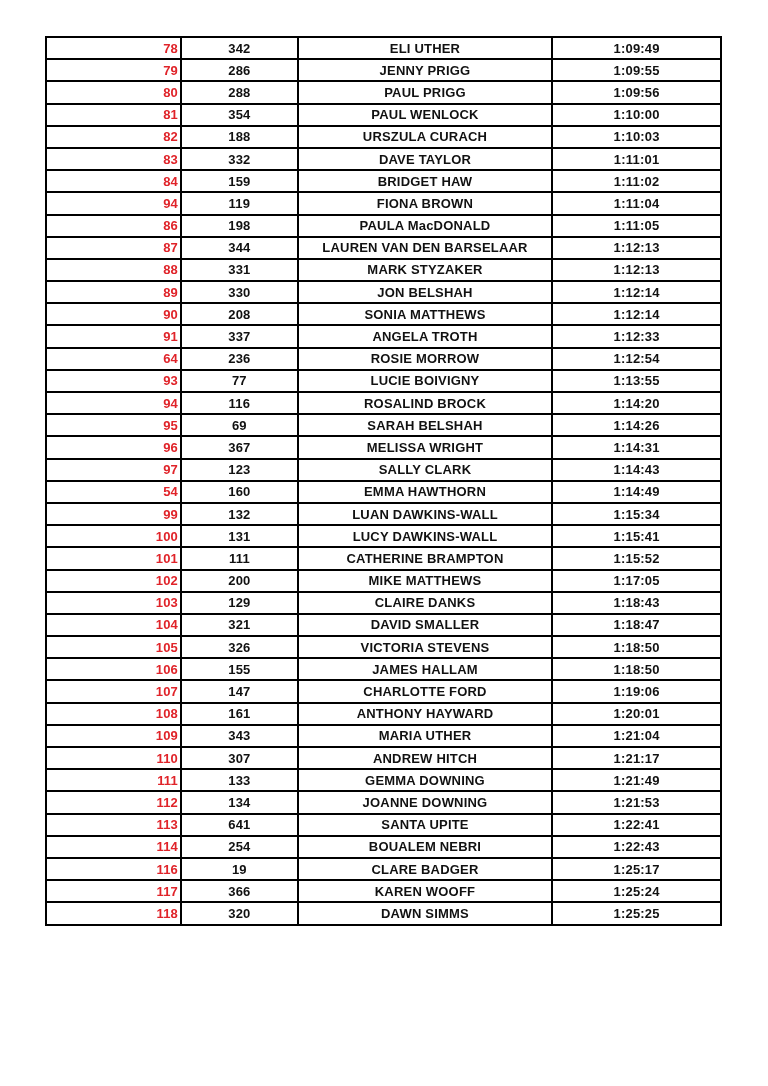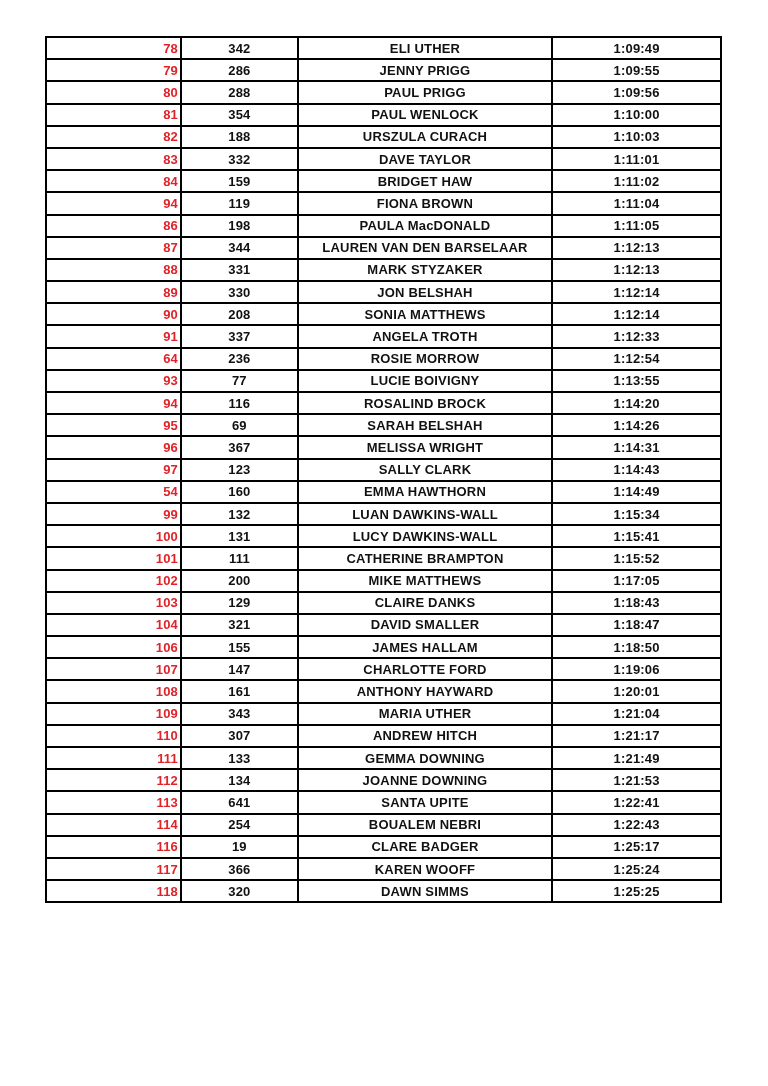--- a/index.html
+++ b/index.html
@@ -212,20 +212,26 @@
           <td>CLAIRE DANKS</td>
           <td>1:18:43</td>
         </tr>
         <tr>
           <td class="pos">104</td>
           <td>321</td>
           <td>DAVID SMALLER</td>
           <td>1:18:47</td>
         </tr>
         <tr>
+          <td class="pos">105</td>
+          <td>326</td>
+          <td>VICTORIA STEVENS</td>
+          <td>1:18:50</td>
+        </tr>
+        <tr>
           <td class="pos">106</td>
           <td>155</td>
           <td>JAMES HALLAM</td>
           <td>1:18:50</td>
         </tr>
         <tr>
           <td class="pos">107</td>
           <td>147</td>
           <td>CHARLOTTE FORD</td>
           <td>1:19:06</td>

